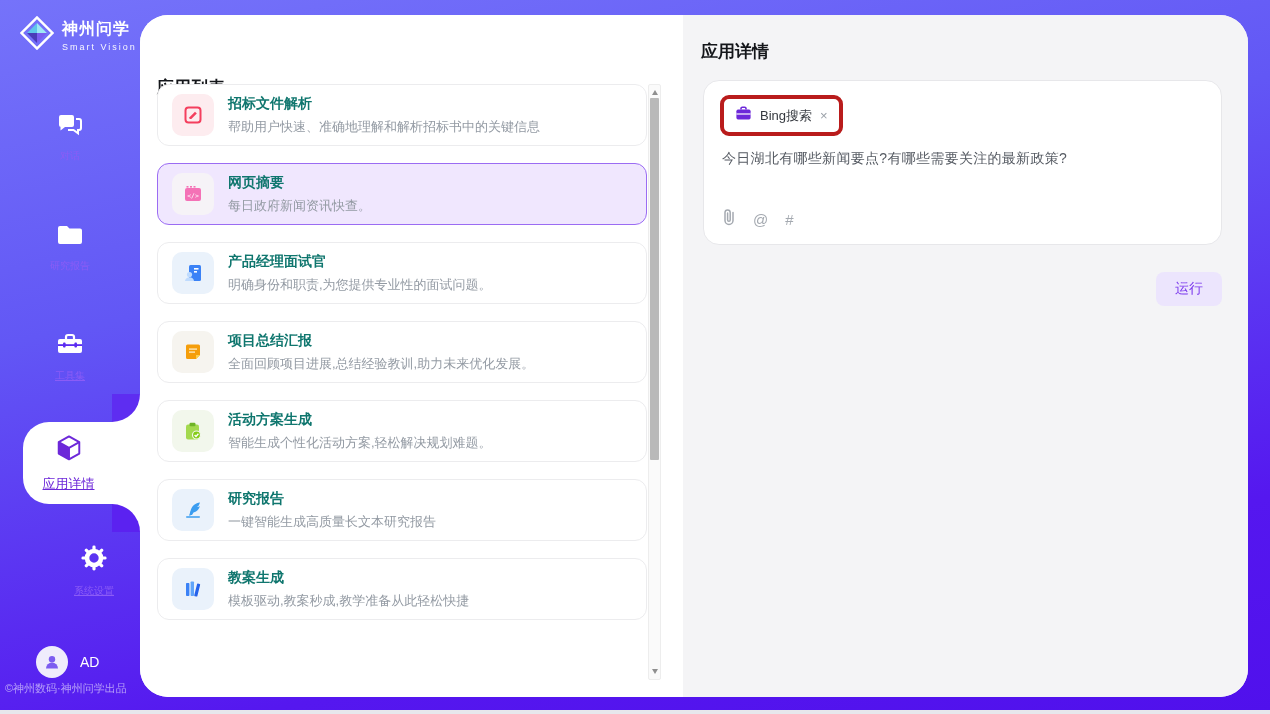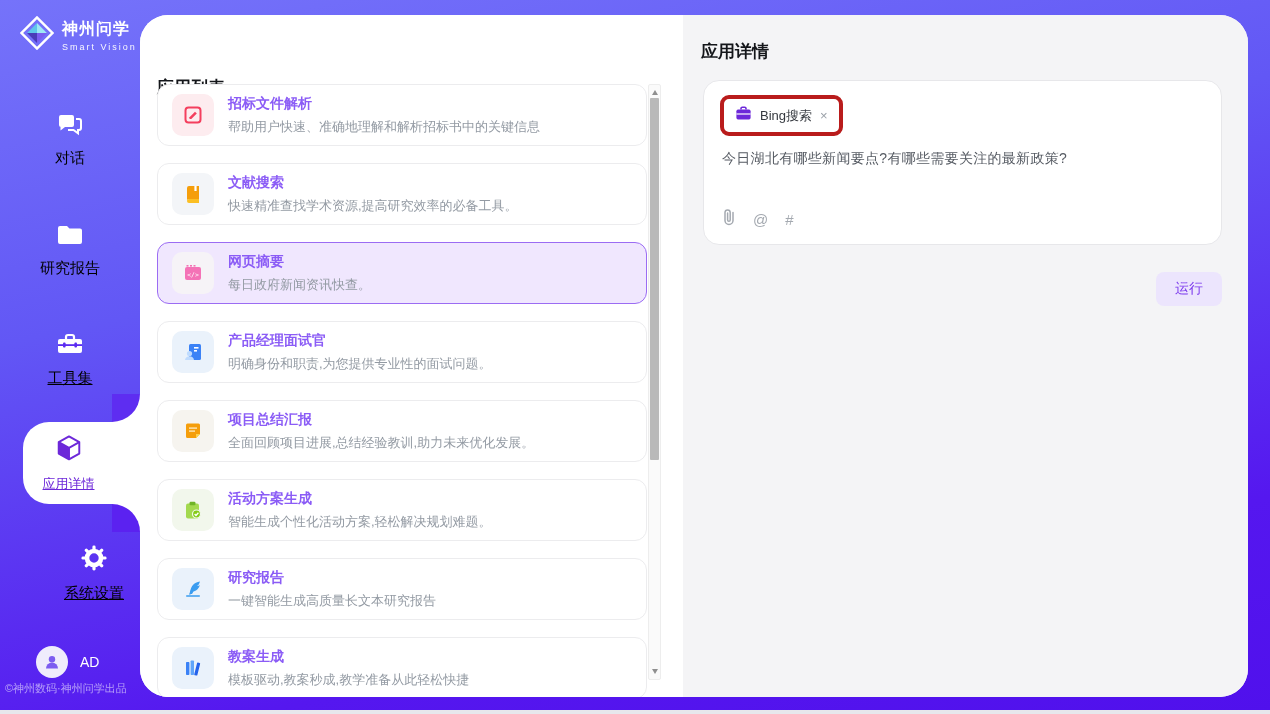--- a/index.html
+++ b/index.html
@@ -10,21 +10,21 @@
     position:relative;
   }
   .bottom-edge { position:absolute; left:0; right:0; bottom:0; height:4px; background:#e7e7ec; }
 
   
   .sidebar { position:absolute; left:0; top:0; width:140px; height:714px; color:#fff; }
   .logo { position:absolute; left:20px; top:16px; display:flex; align-items:center; gap:8px; }
   .logo-text b { display:block; font-size:16px; letter-spacing:1px; }
   .logo-text span { display:block; font-size:9px; letter-spacing:2px; opacity:.95; margin-top:2px; }
   .nav-item { position:absolute; left:0; width:140px; display:flex; flex-direction:column; align-items:center; gap:7px; cursor:pointer; }
-  .nav-item .lbl { font-size:15px; color:#000000; }
+  .nav-item .lbl { font-size:10px; color:#8b5cf6; }
   .nav-item .lbl.u { text-decoration:underline; }
   .ni-chat { top:110px; } .ni-folder { top:222px; } .ni-tool { top:330px; } .ni-settings { top:543px;padding-left:48px; }
 
   
   .tab-bubble { position:absolute; left:23px; top:422px; width:117px; height:82px; background:#fff;
     border-radius:26px 0 0 26px; display:flex; flex-direction:column; align-items:center; justify-content:center;
     gap:6px; padding-right:26px; cursor:pointer; }
   .tab-bubble .lbl { font-size:13px; color:#6d28d9; text-decoration:underline; }
   .notch { position:absolute; left:112px; width:28px; height:28px; background:#fff; }
   .notch-top { top:394px; } .notch-bottom { top:504px; }
@@ -42,21 +42,21 @@
 
   
   .list-panel { width:543px; background:#fff; position:relative; flex:none; }
   .panel-title { position:absolute; left:17px; top:25px; font-size:17px; font-weight:bold; color:#14161a;margin-top:36px; }
   .cards { position:absolute; left:17px; top:69px; width:490px; bottom:0; overflow:hidden;
     display:flex; flex-direction:column; gap:17px; }
   .card { flex:none; height:62px; background:#fff; border:1px solid #ececee; border-radius:12px;
     display:flex; align-items:center; padding:0 14px; gap:14px; cursor:pointer; }
   .card.selected { background:#f0e7fe; border:1px solid #9b6cf3; }
   .tile { width:42px; height:42px; border-radius:10px; flex:none; display:flex; align-items:center; justify-content:center; }
-  .card-txt b { display:block; font-size:14px; color:#8b5cf6; margin-bottom:5px; }
+  .card-txt b { display:block; font-size:14px; color:#0f766e; margin-bottom:5px; }
   .card-txt span { display:block; font-size:13px; color:#939aa3; }
 
   .t-rose { background:#fdecef; } .t-gray { background:#f3f5f8; } .t-pink { background:#f6f3f7; }
   .t-blue { background:#eaf2fb; } .t-amber { background:#f6f4ef; } .t-lime { background:#f2f7ec; }
   .t-sky { background:#eaf2fb; }
 
   
   .scrollbar { position:absolute; right:22px; top:69px; width:13px; height:596px;
     background:#fafafa; border:1px solid #ededed; border-radius:2px; }
   .sb-thumb { position:absolute; left:1px; top:13px; width:9px; height:362px; background:#b9b9b9; border-radius:1px; }
@@ -195,33 +195,20 @@
             <rect x="3.5" y="3.5" width="15" height="15" rx="3" fill="none" stroke="#f43f5e" stroke-width="2"></rect>
             <path d="M7.5 13.2 13 7.7l1.8 1.8-5.5 5.5H7.5z" fill="#f43f5e"></path>
           </svg>
         </span>
         <span class="card-txt">
           <b>招标文件解析</b>
           <span>帮助用户快速、准确地理解和解析招标书中的关键信息</span>
         </span>
       </div>
 
-      <div class="card">
-        <span class="tile t-gray">
-          <svg width="22" height="22" viewBox="0 0 22 22">
-            <path d="M5 5a2 2 0 0 1 2-2h10v13H7a2 2 0 0 0-2 2z" fill="#f59e0b"></path>
-            <path d="M5 18a2 2 0 0 0 2 2h10v-4H7a2 2 0 0 0-2 2z" fill="#fbbf24"></path>
-            <rect x="12.4" y="3" width="2.2" height="5" fill="#fff"></rect>
-          </svg>
-        </span>
-        <span class="card-txt">
-          <b>文献搜索</b>
-          <span>快速精准查找学术资源,提高研究效率的必备工具。</span>
-        </span>
-      </div>
 
       <div class="card selected">
         <span class="tile t-pink">
           <svg width="22" height="22" viewBox="0 0 22 22">
             <rect x="3" y="5" width="16" height="13" rx="2" fill="#f472b6"></rect>
             <rect x="4.5" y="3" width="2" height="1.6" fill="#f472b6"></rect>
             <rect x="8" y="3" width="2" height="1.6" fill="#f472b6"></rect>
             <rect x="11.5" y="3" width="2" height="1.6" fill="#f472b6"></rect>
             <text x="11" y="14.5" font-size="6.4" fill="#fff" text-anchor="middle" font-family="DejaVu Sans Mono, monospace">&lt;/&gt;</text>
           </svg>

